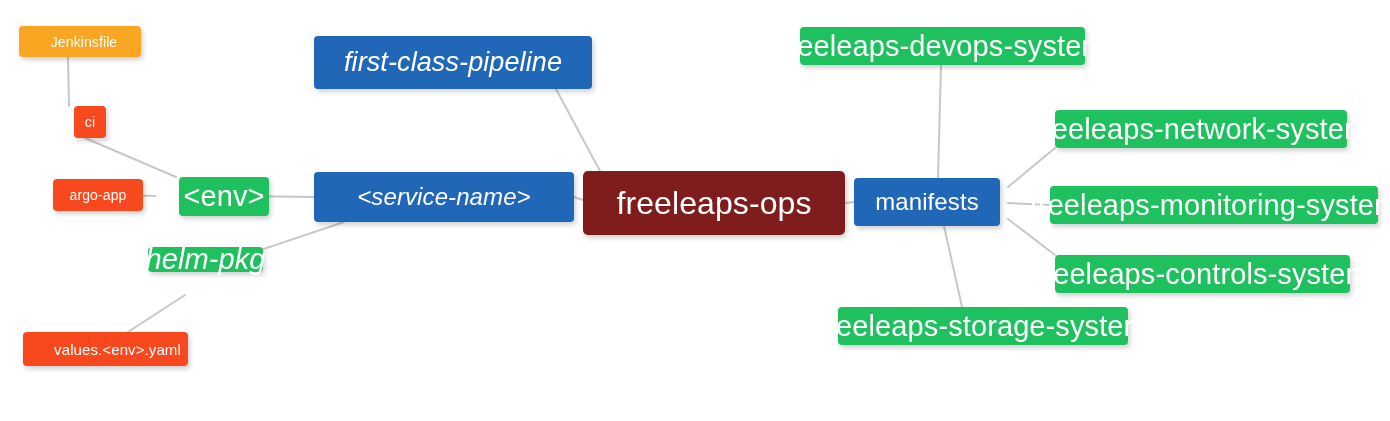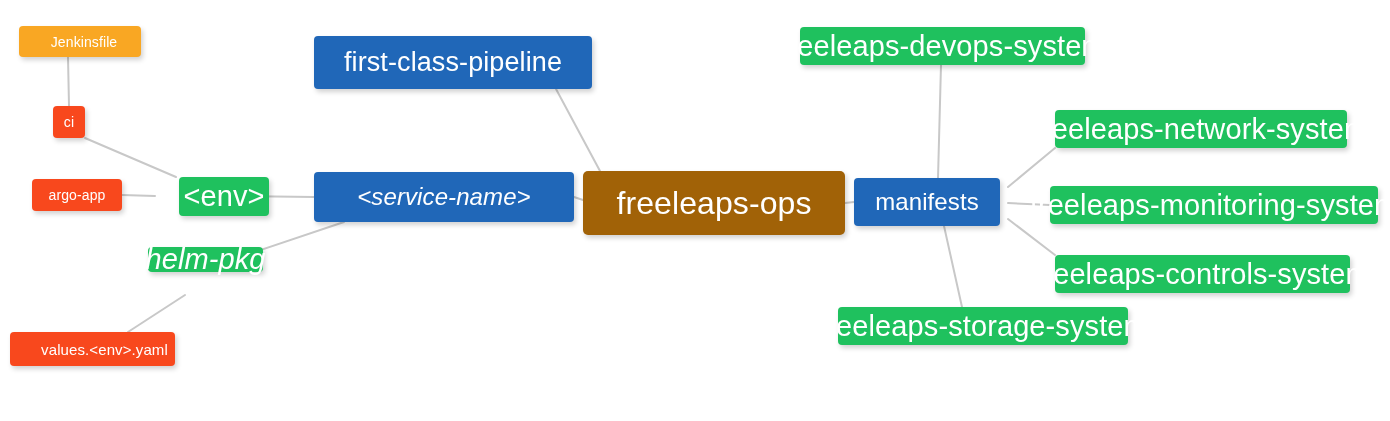--- a/index.html
+++ b/index.html
@@ -38,38 +38,39 @@
     justify-content: center;
     color: #ffffff;
     border-radius: 4px;
     box-shadow: 2px 3px 5px rgba(0,0,0,0.18);
     white-space: nowrap;
     line-height: 1;
     letter-spacing: 0.1px;
     user-select: none;
   }
   .n-root {
-    background: #a16207;
+    background: #7f1d1d;
     font-size: 32px;
     border-radius: 5px;
   }
   .n-blue {
     background: #2067b8;
   }
   .n-green {
     background: #1fc15e;
   }
   .n-orange {
     background: #f9a723;
   }
   .n-red {
     background: #f8481d;
+    margin-left: 21px;
   }
   .fs-32 { font-size: 32px; }
-  .fs-27 { font-size: 27px; }
+  .fs-27 { font-size: 27px; font-style: italic; }
   .fs-24 { font-size: 24px; }
   .fs-21 { font-size: 29px; }
   .fs-15 { font-size: 15px; }
   .fs-14 { font-size: 14px; }
 </style>
 </head>
 <body>
 
 <div id="mindmap">
   <svg id="edge-layer" viewBox="0 0 1390 421" xmlns="http://www.w3.org/2000/svg">
@@ -109,21 +110,21 @@
       </div>
       <div class="node n-orange fs-14" style="left: 19px; top: 26px; width: 122px; height: 31px; padding-left: 8px;">
         <span>Jenkinsfile</span>
       </div>
       <div class="node n-red fs-14" style="left: 53px; top: 106px; width: 32px; height: 32px;">
         <span>ci</span>
       </div>
       <div class="node n-red fs-14" style="left: 32px; top: 179px; width: 90px; height: 32px;">
         <span>argo-app</span>
       </div>
-      <div class="node n-red fs-15" style="left: 10px; top: 332px; width: 165px; height: 34px; padding-left: 24px;">
+      <div class="node n-red fs-15" style="left: 2px; top: 332px; width: 165px; height: 34px; padding-left: 24px;">
         <span>values.&lt;env&gt;.yaml</span>
       </div>
       <div class="node n-green fs-21" style="left: 800px; top: 27px; width: 285px; height: 38px;">
         <span>freeleaps-devops-system</span>
       </div>
       <div class="node n-green fs-21" style="left: 1055px; top: 110px; width: 292px; height: 38px;">
         <span>freeleaps-network-system</span>
       </div>
       <div class="node n-green fs-21" style="left: 1050px; top: 186px; width: 328px; height: 38px;">
         <span>freeleaps-monitoring-system</span>

